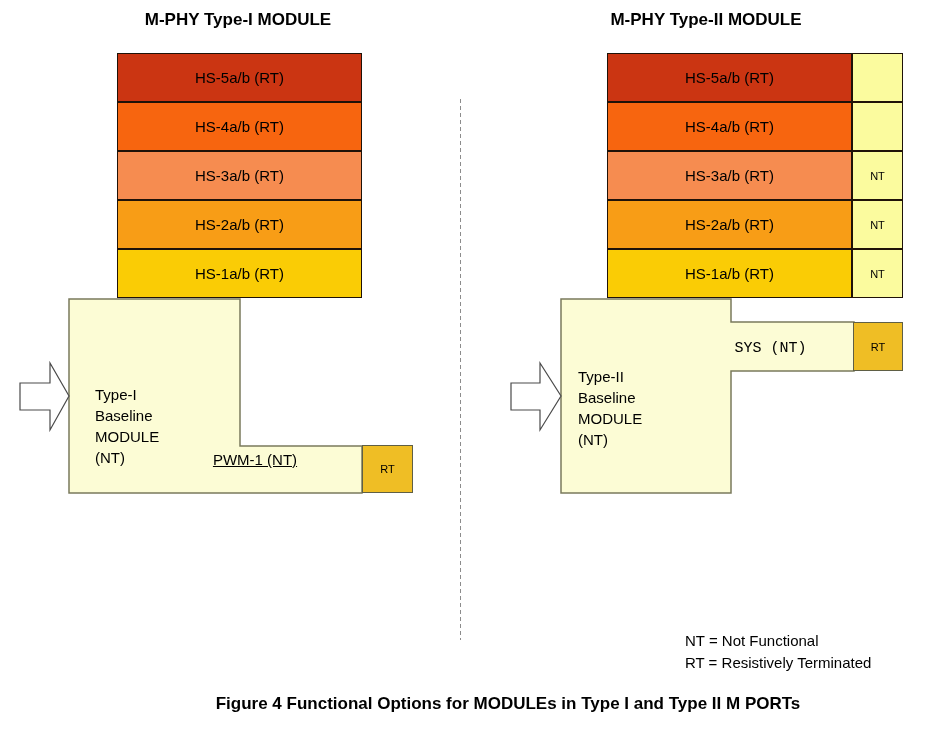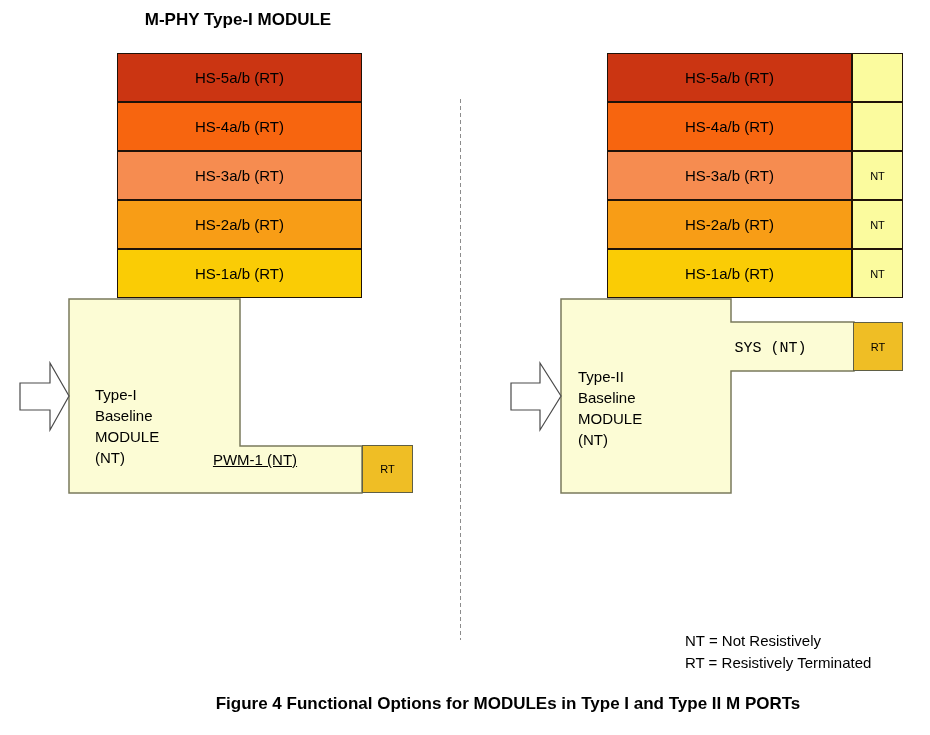--- a/index.html
+++ b/index.html
@@ -44,20 +44,21 @@
 <div class="canvas">
 
   <svg class="shapes" viewBox="0 0 930 735">
     <polygon points="69,299 240,299 240,446 362,446 362,493 69,493" stroke="#7A7A5C" stroke-width="1.5" fill="#FCFCD5"></polygon>
     <polygon points="561,299 731,299 731,322 854,322 854,371 731,371 731,493 561,493" stroke="#7A7A5C" stroke-width="1.5" fill="#FCFCD5"></polygon>
     <polygon points="20,383 50,383 50,363 69,396 50,430 50,410 20,410" fill="#ffffff" stroke="#4A4A4A" stroke-width="1.2"></polygon>
     <polygon points="511,383 540,383 540,363 561,396 540,430 540,410 511,410" fill="#ffffff" stroke="#4A4A4A" stroke-width="1.2"></polygon>
   </svg>
 
   <div class="title" style="left:88px;">M-PHY Type-I MODULE</div>
+  <div class="title" style="left:556px;">M-PHY Type-II MODULE</div>
 
   <div class="bar" style="left: 117px; top: 53px; background: rgb(203, 53, 18);">HS-5a/b (RT)</div>
   <div class="bar" style="left: 117px; top: 102px; background: rgb(247, 101, 15);">HS-4a/b (RT)</div>
   <div class="bar" style="left: 117px; top: 151px; background: rgb(246, 140, 80);">HS-3a/b (RT)</div>
   <div class="bar" style="left: 117px; top: 200px; background: rgb(248, 157, 22);">HS-2a/b (RT)</div>
   <div class="bar" style="left: 117px; top: 249px; background: rgb(250, 204, 5);">HS-1a/b (RT)</div>
 
   <div class="bar" style="left: 607px; top: 53px; background: rgb(203, 53, 18);">HS-5a/b (RT)</div>
   <div class="bar" style="left: 607px; top: 102px; background: rgb(247, 101, 15);">HS-4a/b (RT)</div>
   <div class="bar" style="left: 607px; top: 151px; background: rgb(246, 140, 80);">HS-3a/b (RT)</div>
@@ -86,19 +87,19 @@
 
   <div class="flabel" style="left:185px; top:451px; width:140px;text-decoration:underline;">PWM-1 (NT)</div>
   <div class="flabel" style="left:723px; top:340px; width:95px;font-family:Liberation Mono, monospace;">SYS (NT)</div>
 
   <div class="rtbox" style="left: 362px; top: 445px; width: 51px; height: 48px; background: rgb(239, 190, 37);">RT</div>
   <div class="rtbox" style="left: 853px; top: 322px; width: 50px; height: 49px; background: rgb(239, 190, 37);">RT</div>
 
   <div class="divider"></div>
 
   <div class="legend">
-    <div>NT = Not Resistively</div>
+    <div>NT = Not Functional</div>
     <div>RT = Resistively Terminated</div>
   </div>
 
   <div class="caption">Figure 4 Functional Options for MODULEs in Type I and Type II M PORTs</div>
 
 </div>
 
 </body></html>

